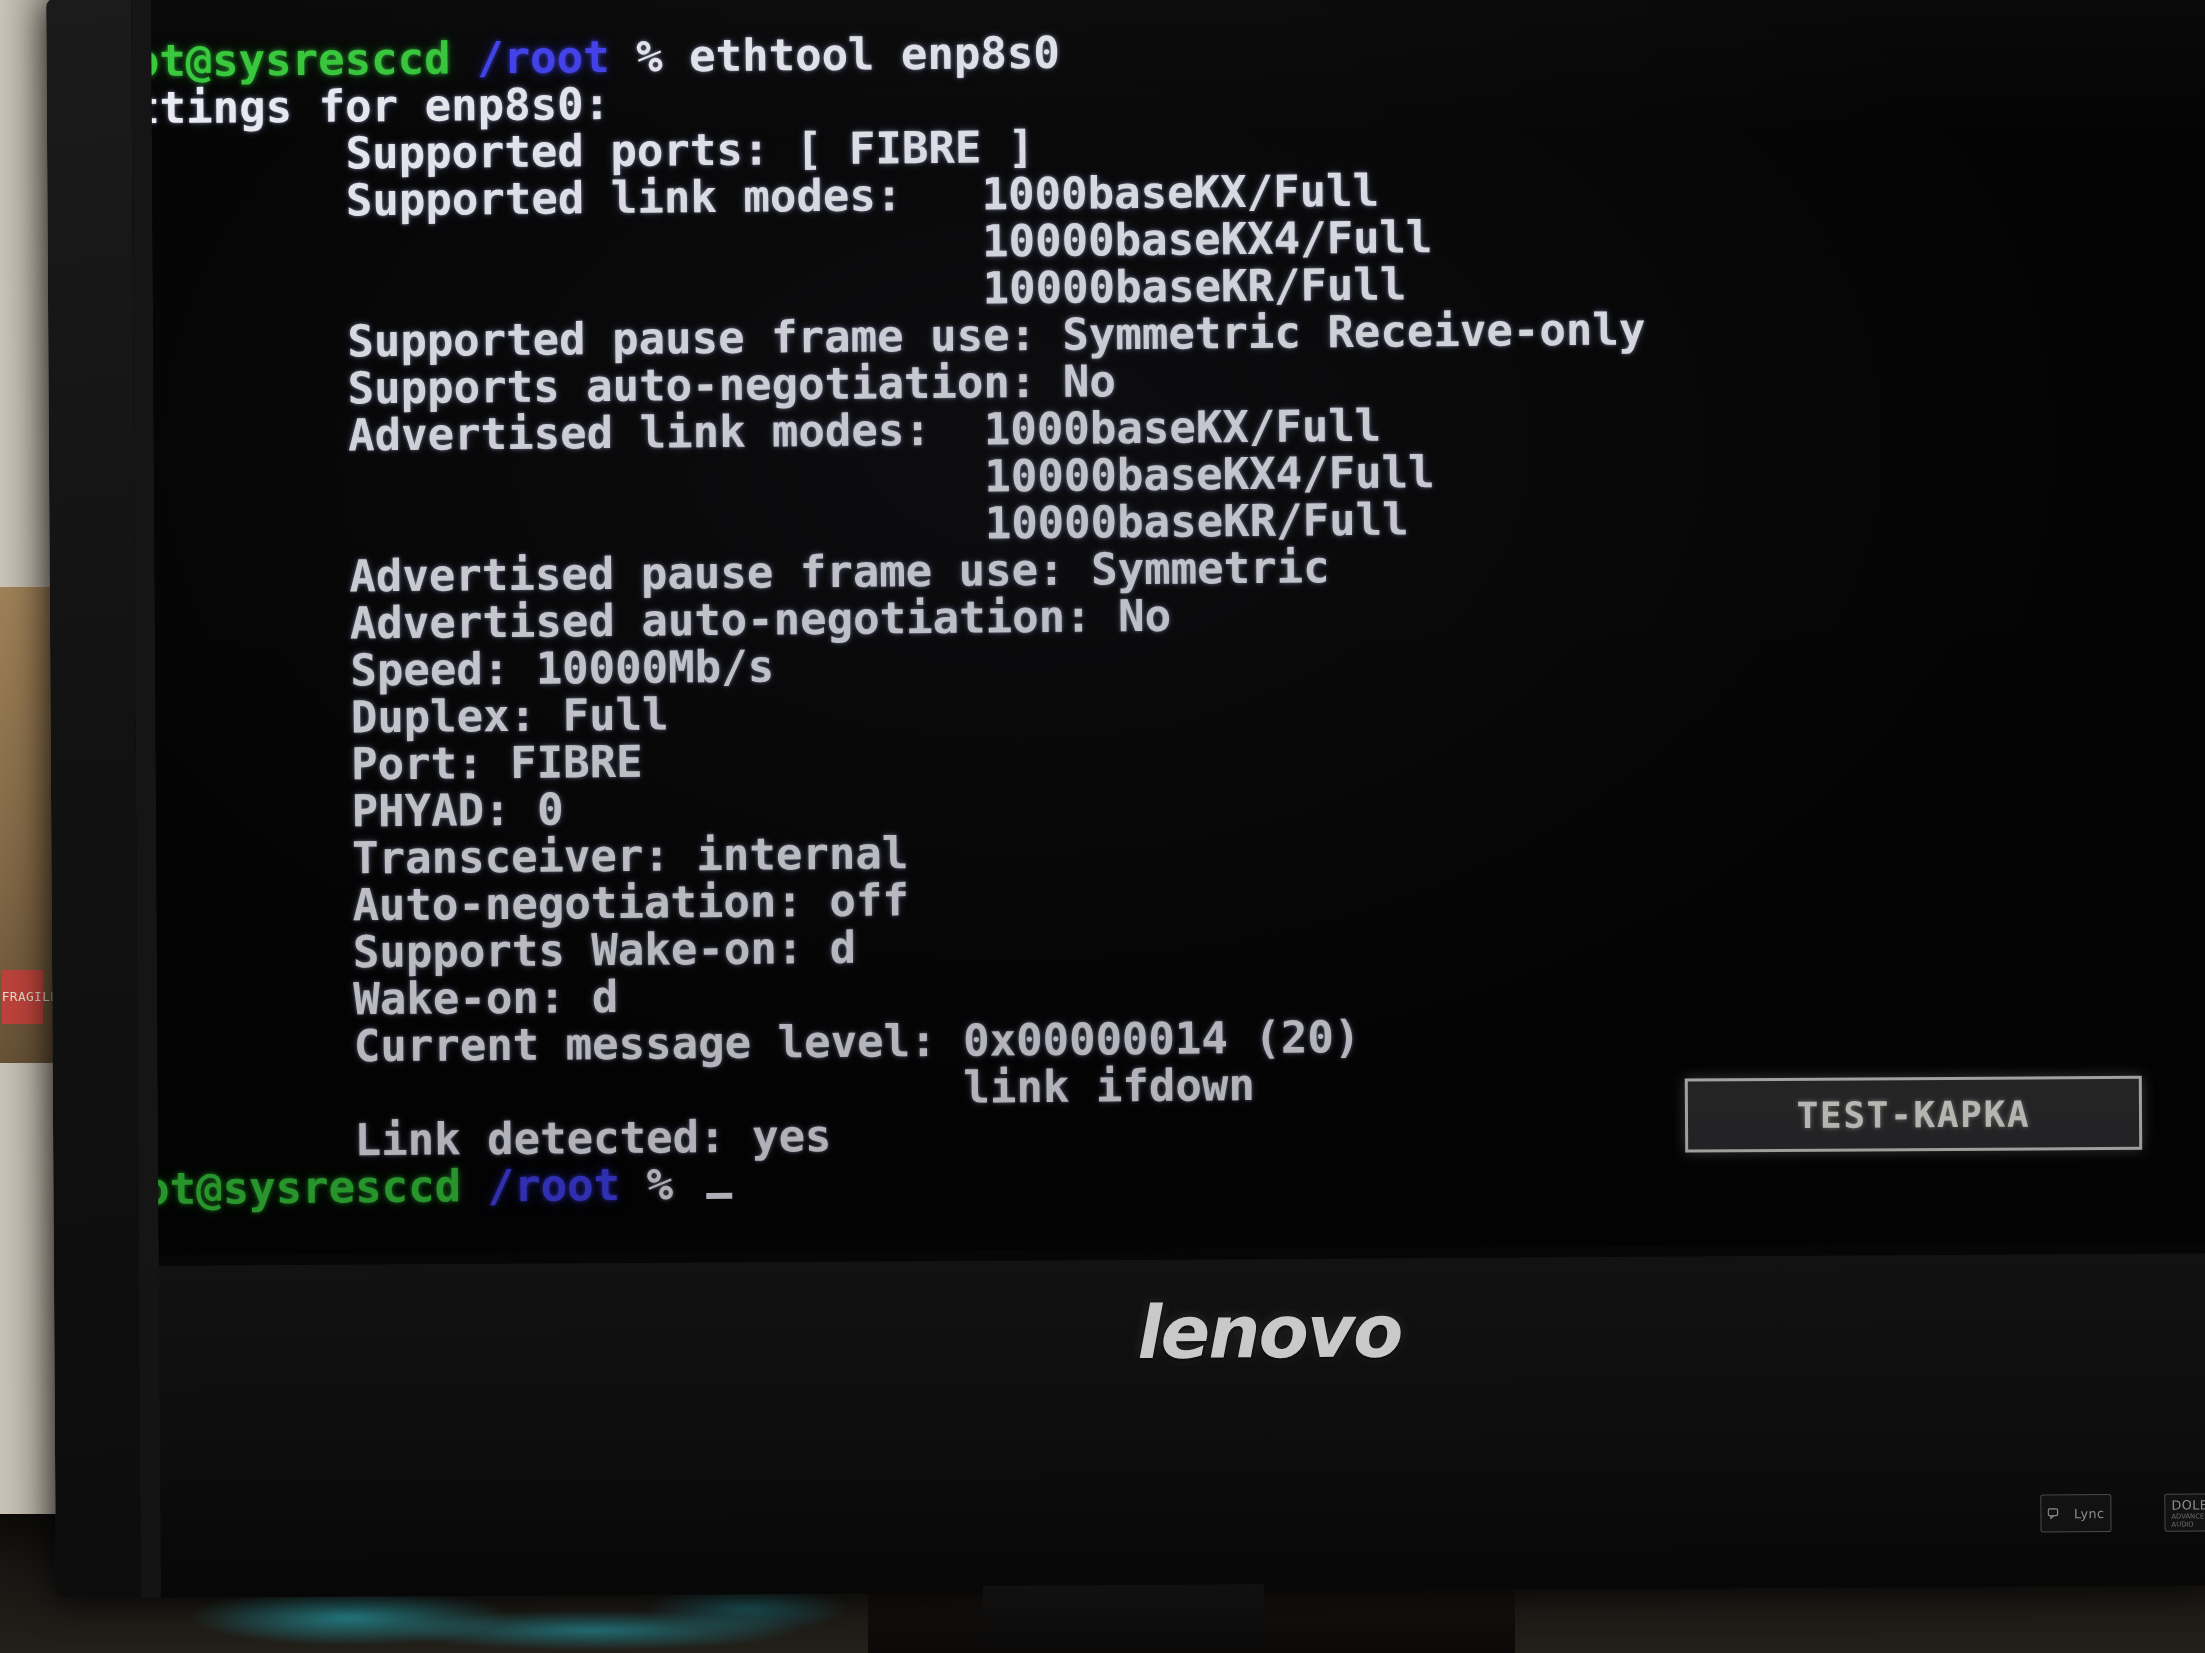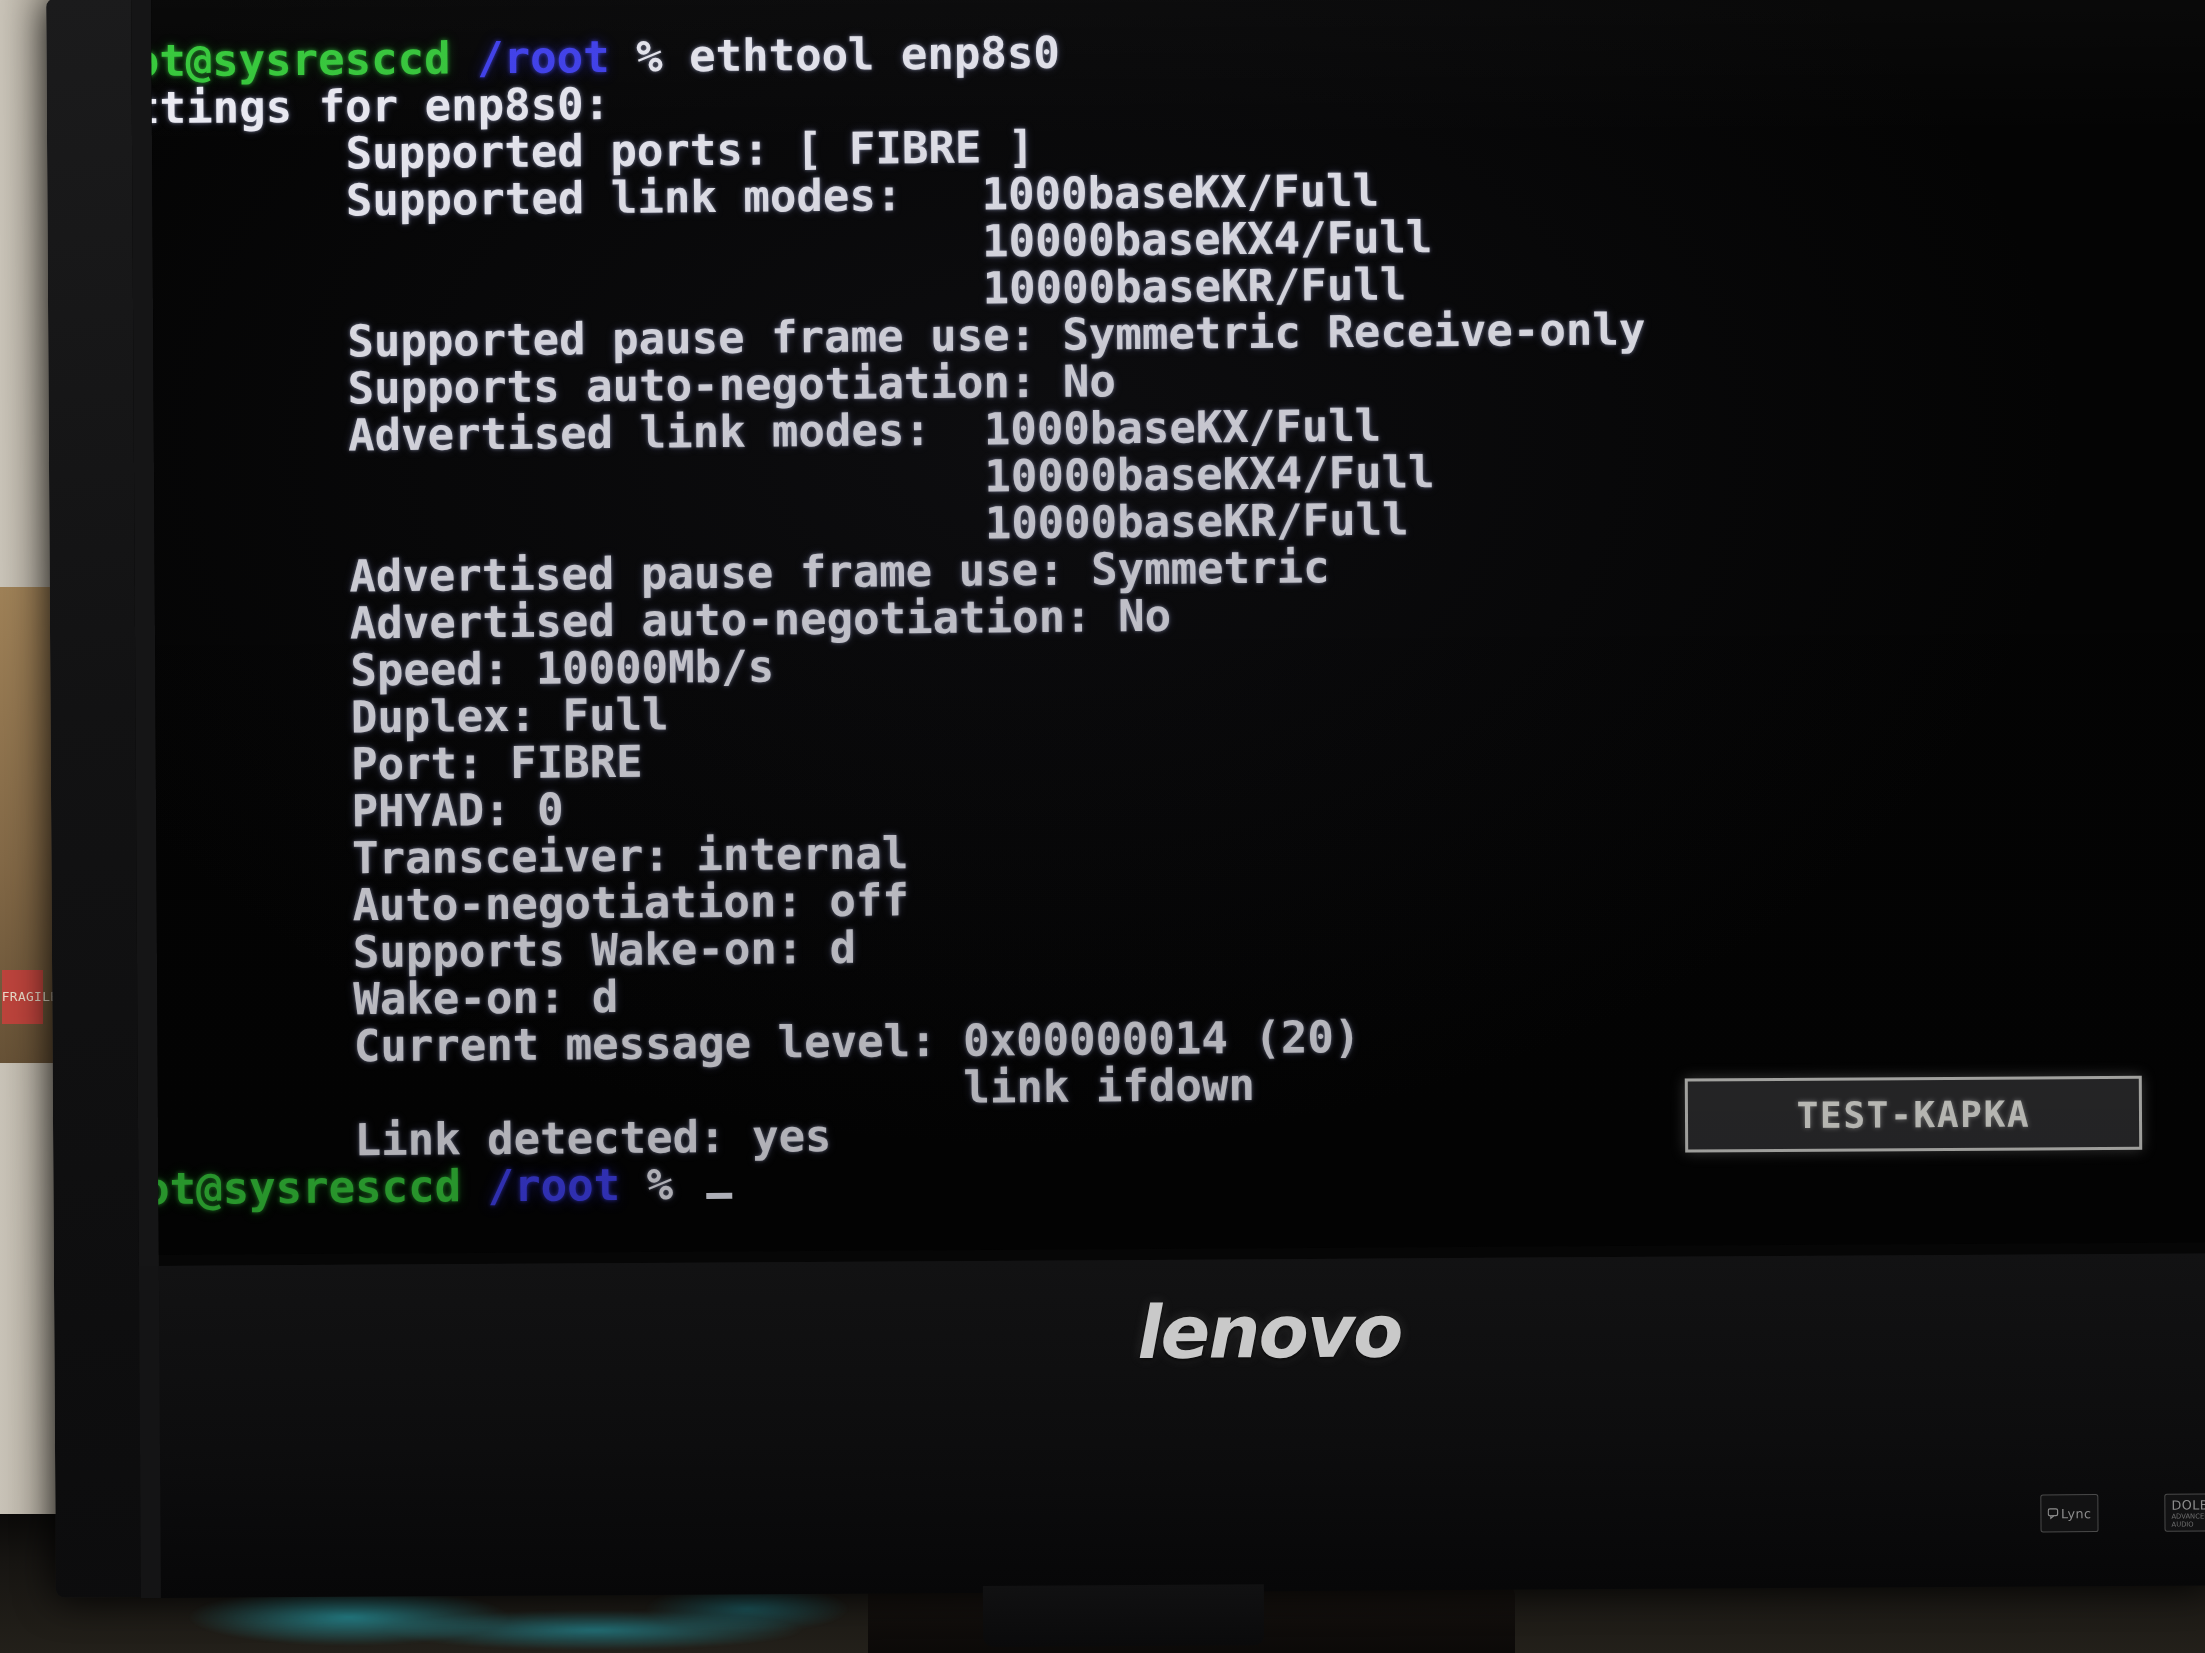--- a/index.html
+++ b/index.html
@@ -202,21 +202,21 @@
   }
   .logo-chip {
     position: absolute;
     top: 240px;
     height: 36px;
     border: 1.7px solid #4a4a4a;
     border-radius: 2.6px;
     display: flex;
     align-items: center;
     justify-content: center;
-    gap: 0;
+    gap: 13px;
     padding: 0 6px;
     font-family: "DejaVu Sans", sans-serif;
     font-size: 12.8px;
     color: #8d8d8d;
     background: #121213;
     letter-spacing: 0.4px;
   }
   #logo-lync { left: 1880px; }
   #logo-dolby { left: 2004px; flex-direction: column; gap: 0; }
   #logo-dolby .dolby-sub { font-size: 6.8px; letter-spacing: 0; color: #6f6f6f; }

